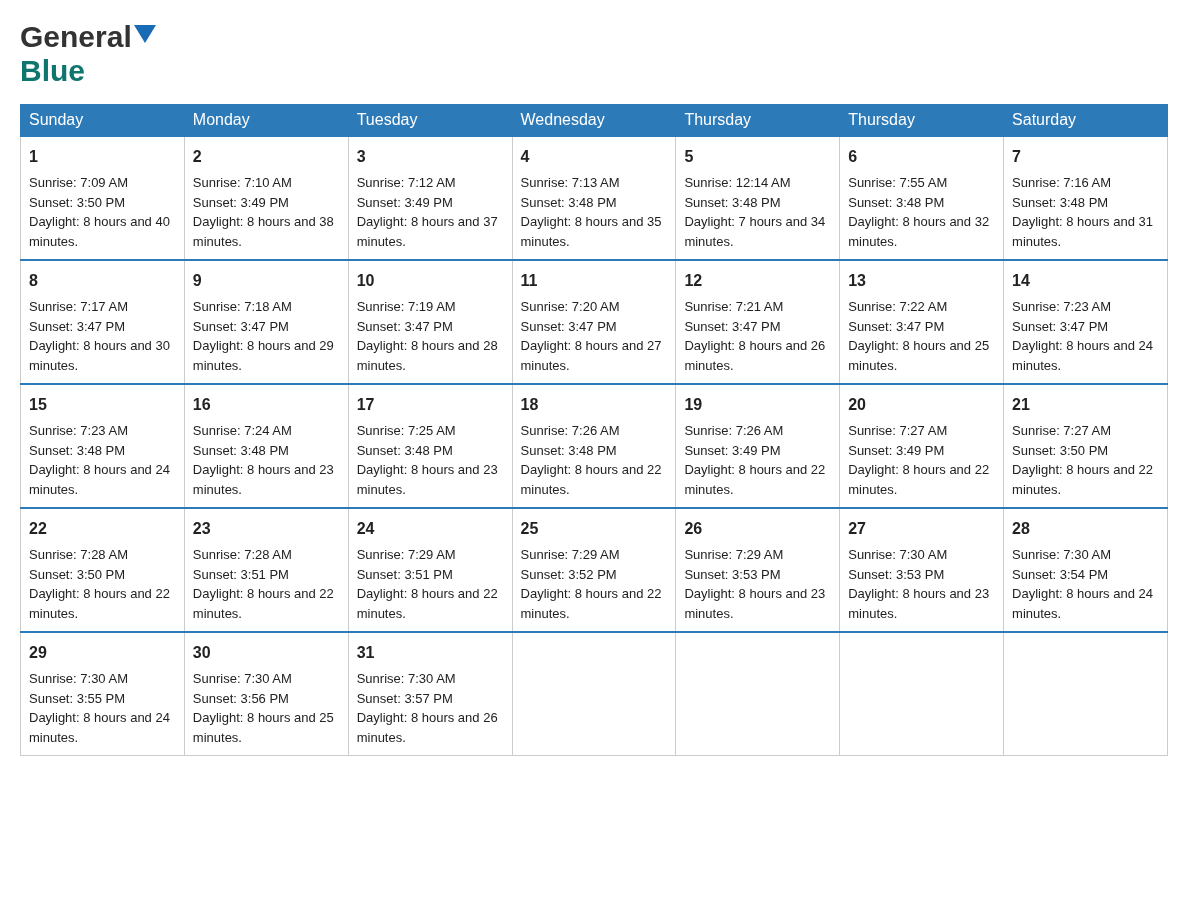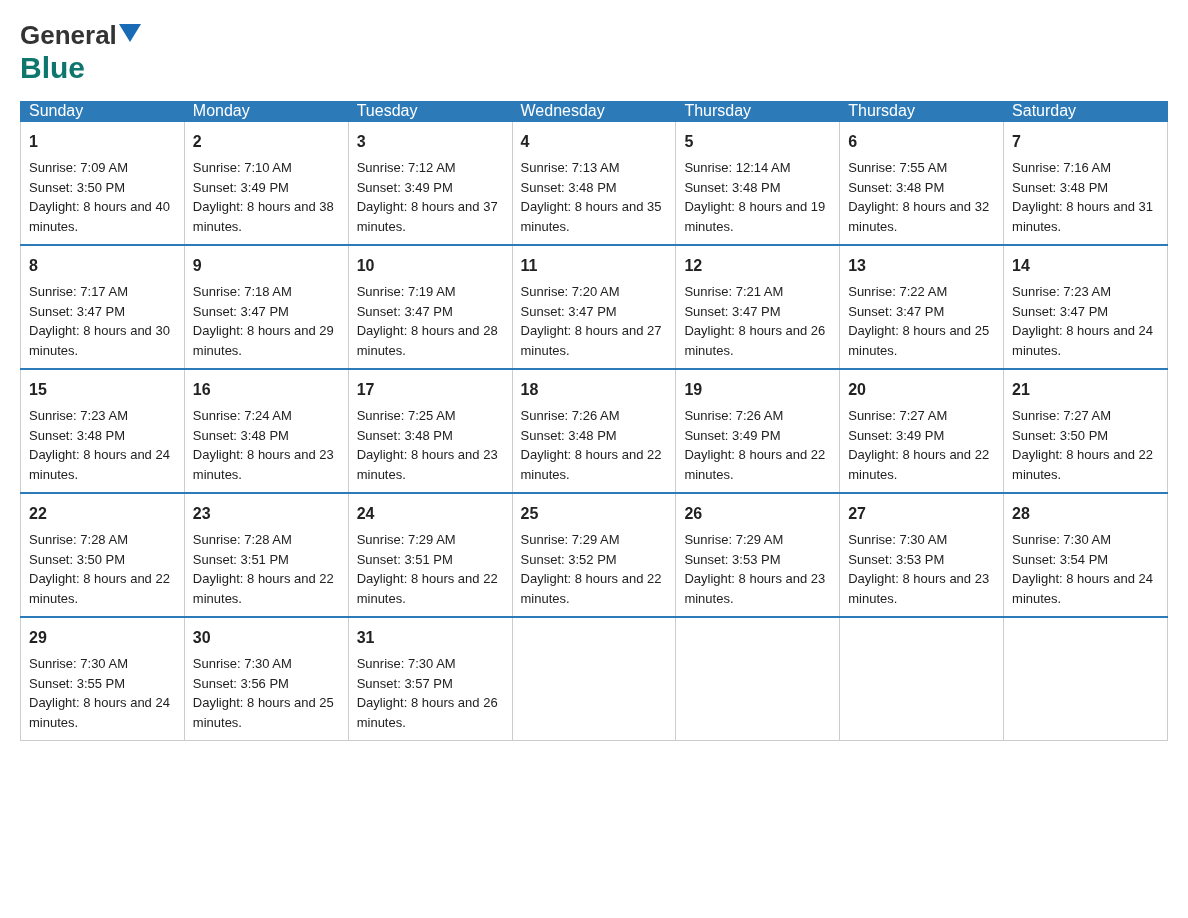--- a/index.html
+++ b/index.html
@@ -35,21 +35,21 @@
       color: #444;
       margin-top: 4px;
     }
     .calendar {
       width: 100%;
       border-collapse: collapse;
     }
     .calendar th {
       background-color: #2d7ab8;
       color: #fff;
-      padding: 0 8px;
+      padding: 6px 8px;
       font-size: 16px;
       font-weight: normal;
       text-align: left;
       border: 1px solid #2d7ab8;
     }
     .calendar td {
       vertical-align: top;
       padding: 8px;
       border: 1px solid #ccc;
       width: calc(100% / 7);
@@ -71,21 +71,21 @@
       display: flex;
       align-items: center;
     }
   </style>
 </head>
 <body>
 
 <div class="header">
   <div class="logo">
     <div class="logo-container">
-      <span style="font-size:26px;font-weight:bold;color:#333;">General</span>
+      <span style="font-size:30px;font-weight:bold;color:#333;">General</span>
       <svg width="22" height="18" viewBox="0 0 22 18" style="margin-left:2px;margin-bottom:6px;">
         <polygon points="0,0 22,0 11,18" fill="#1a6bb5"></polygon>
       </svg>
     </div>
     <div>
       <span style="font-size:30px;font-weight:bold;color:#0f766e;">Blue</span>
     </div>
   </div>
   <div class="title-area">
     <div class="month-title"></div>
@@ -128,21 +128,21 @@
         <td>
         <span class="day-num">4</span>
         <span>Sunrise: 7:13 AM</span><br>
         <span>Sunset: 3:48 PM</span><br>
         <span>Daylight: 8 hours and 35 minutes.</span>
       </td>
         <td>
         <span class="day-num">5</span>
         <span>Sunrise: 12:14 AM</span><br>
         <span>Sunset: 3:48 PM</span><br>
-        <span>Daylight: 8 hours and 19 minutes.</span>
+        <span>Daylight: 7 hours and 34 minutes.</span>
       </td>
         <td>
         <span class="day-num">6</span>
         <span>Sunrise: 7:55 AM</span><br>
         <span>Sunset: 3:48 PM</span><br>
         <span>Daylight: 8 hours and 32 minutes.</span>
       </td>
         <td>
         <span class="day-num">7</span>
         <span>Sunrise: 7:16 AM</span><br>

